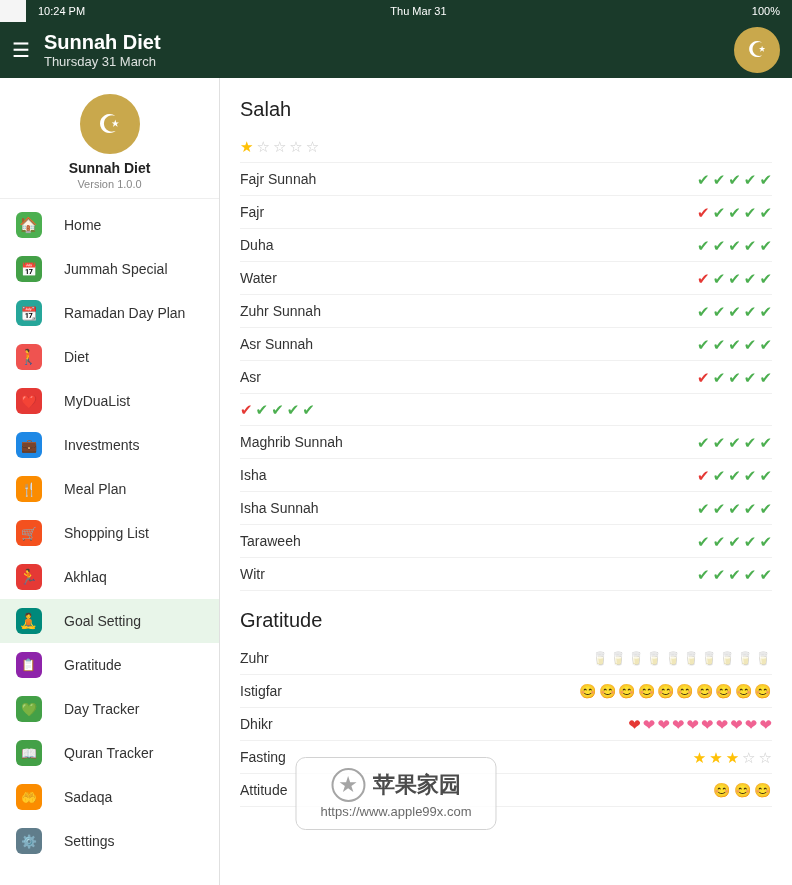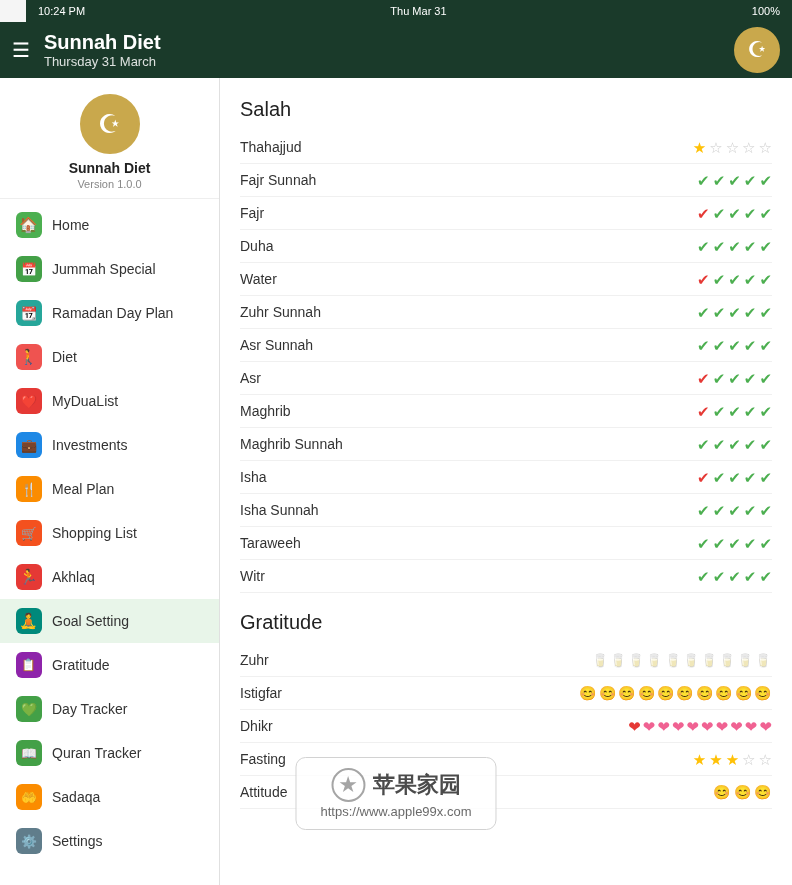--- a/index.html
+++ b/index.html
@@ -88,21 +88,21 @@
     }
     .nav-item.active { background: #e8f5e9; }
     .nav-icon {
       width: 26px; height: 26px;
       border-radius: 6px;
       display: flex; align-items: center; justify-content: center;
       font-size: 15px;
       margin-right: 10px;
       flex-shrink: 0;
     }
-    .nav-label { font-size: 14px; }
+    .nav-label { font-size: 14px; margin-left: 12px; }
 
     
     .main-content {
       flex: 1;
       overflow-y: auto;
       background: white;
       padding: 16px 20px;
     }
 
     .section-title {
@@ -284,21 +284,20 @@
       </div>
     </nav>
   </div>
 
   <div class="main-content">
 
     <div>
       <div class="section-title">Salah</div>
 
       <div class="tracker-row">
-        <span class="tracker-label">Thahajjud</span>
         <div class="tracker-icons">
           <span class="tracker-icon star-gold">★</span>
           <span class="tracker-icon star-outline">☆</span>
           <span class="tracker-icon star-outline">☆</span>
           <span class="tracker-icon star-outline">☆</span>
           <span class="tracker-icon star-outline">☆</span>
         </div>
       </div>
 
       <div class="tracker-row">
@@ -372,21 +371,20 @@
         <div class="tracker-icons">
           <span class="tracker-icon red-check">✔</span>
           <span class="tracker-icon green-check">✔</span>
           <span class="tracker-icon green-check">✔</span>
           <span class="tracker-icon green-check">✔</span>
           <span class="tracker-icon green-check">✔</span>
         </div>
       </div>
 
       <div class="tracker-row">
-        <span class="tracker-label">Maghrib</span>
         <div class="tracker-icons">
           <span class="tracker-icon red-check">✔</span>
           <span class="tracker-icon green-check">✔</span>
           <span class="tracker-icon green-check">✔</span>
           <span class="tracker-icon green-check">✔</span>
           <span class="tracker-icon green-check">✔</span>
         </div>
       </div>
 
       <div class="tracker-row">

